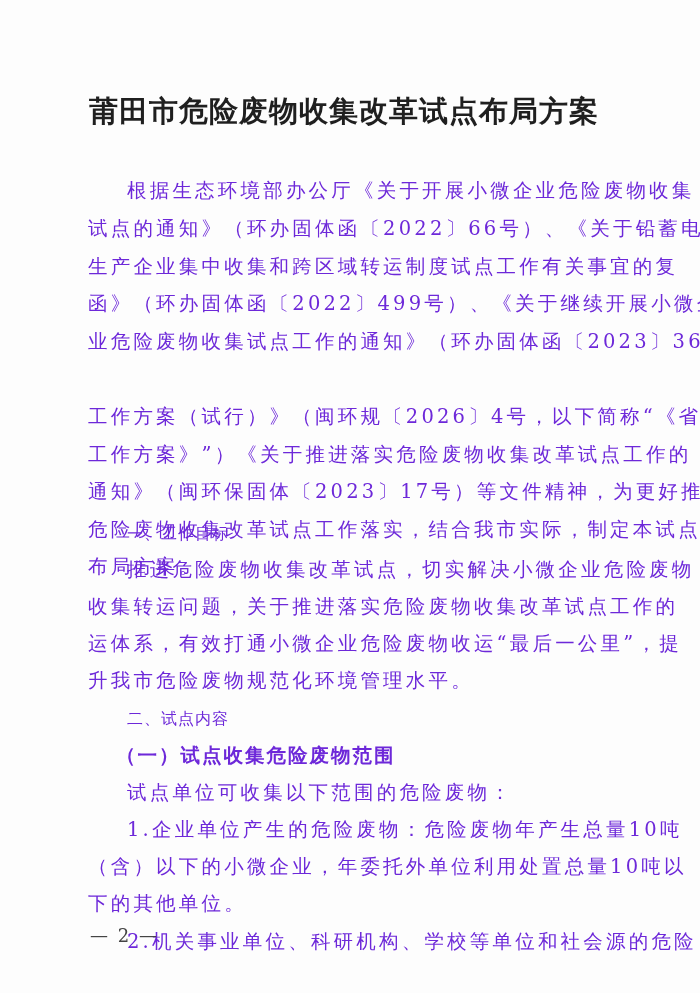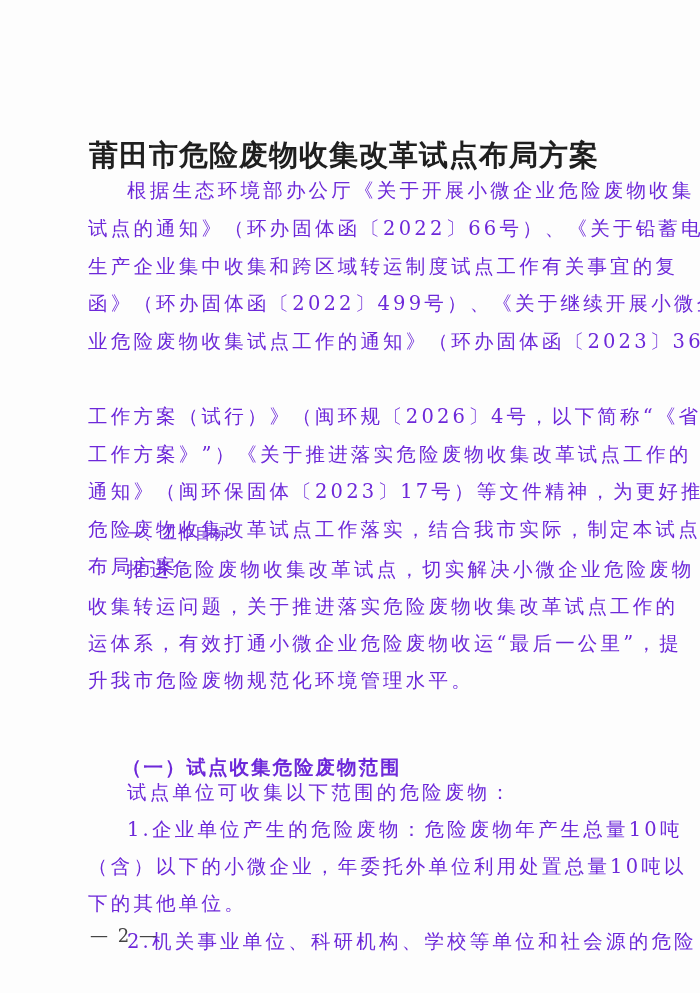--- a/index.html
+++ b/index.html
@@ -24,43 +24,41 @@
     .title {
       position: absolute;
       left: 0; right: 12px;
       top: 92px;
       text-align: center;
       font-family: Liberation Serif, serif;
       font-weight: bold;
       font-size: 29px;
       letter-spacing: 1px;
       color: #1f1f1f;
-      margin-top: 44px;
     }
     .line {
       position: absolute;
       left: 88px;
       width: 532px;
       font-size: 19.5px;
       line-height: 26px;
       white-space: nowrap;
       letter-spacing: 3.2px;
       color: #6d28d9;
     }
     .indent { left: 127px; width: 493px; }
     .heading {
       font-family: "DejaVu Sans", "Liberation Sans", sans-serif;
       letter-spacing: 1px;
       font-size: 16px;
     }
     .subheading {
       font-weight: bold;
       letter-spacing: 2px;
-      left: 122px;
-      margin-top: 12px;
+      left: 116px;
     }
     .page-num {
       position: absolute;
       left: 90px;
       top: 925px;
       font-size: 18px;
       color: #444;
       letter-spacing: 2px;
     }
   </style>
@@ -80,20 +78,21 @@
   <div class="line" style="top:479px">通知》（闽环保固体〔2023〕17号）等文件精神，为更好推进</div>
   <div class="line" style="top:517px">危险废物收集改革试点工作落实，结合我市实际，制定本试点</div>
   <div class="line" style="top:554px">布局方案。</div>
 
   <div class="line indent heading" style="top:521px">一、工作目标</div>
   <div class="line indent" style="top:557px">推进危险废物收集改革试点，切实解决小微企业危险废物</div>
   <div class="line" style="top:594px">收集转运问题，关于推进落实危险废物收集改革试点工作的</div>
   <div class="line" style="top:631px">运体系，有效打通小微企业危险废物收运“最后一公里”，提</div>
   <div class="line" style="top:668px">升我市危险废物规范化环境管理水平。</div>
 
+  <div class="line indent heading" style="top:706px">二、试点内容</div>
   <div class="line subheading" style="top:743px">（一）试点收集危险废物范围</div>
   <div class="line indent" style="top:780px">试点单位可收集以下范围的危险废物：</div>
   <div class="line indent" style="top:817px">1.企业单位产生的危险废物：危险废物年产生总量10吨</div>
   <div class="line" style="top:854px">（含）以下的小微企业，年委托外单位利用处置总量10吨以</div>
   <div class="line" style="top:891px">下的其他单位。</div>
   <div class="line indent" style="top:929px">2.机关事业单位、科研机构、学校等单位和社会源的危险</div>
 
   <div class="page-num">— 2 —</div>
 </div>
 

